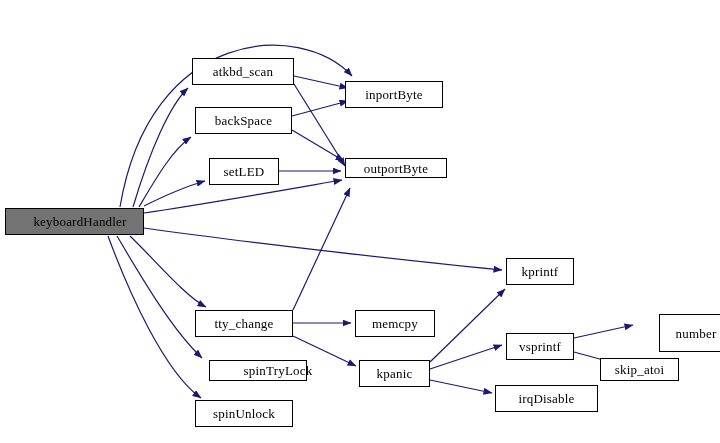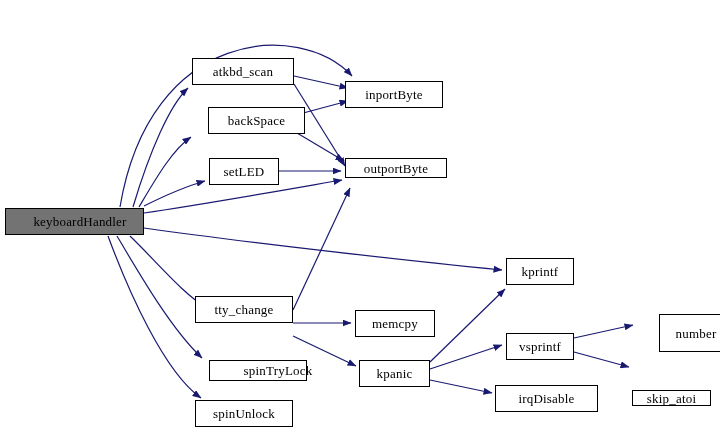--- a/index.html
+++ b/index.html
@@ -88,51 +88,51 @@
   <div id="node-group">
       <div class="node root" style="left: 5px; top: 208px; width: 139px; height: 27px;">
         <span class="node-label">keyboardHandler</span>
       </div>
       <div class="node" style="left: 192px; top: 58px; width: 102px; height: 27px;">
         <span class="node-label">atkbd_scan</span>
       </div>
       <div class="node" style="left: 345px; top: 81px; width: 98px; height: 27px;">
         <span class="node-label">inportByte</span>
       </div>
-      <div class="node" style="left: 195px; top: 107px; width: 97px; height: 27px; margin-left: 13px;">
+      <div class="node" style="left: 195px; top: 107px; width: 97px; height: 27px;">
         <span class="node-label">backSpace</span>
       </div>
       <div class="node" style="left: 209px; top: 158px; width: 70px; height: 27px;">
         <span class="node-label">setLED</span>
       </div>
       <div class="node" style="left: 345px; top: 158px; width: 102px; height: 20px;">
         <span class="node-label">outportByte</span>
       </div>
       <div class="node" style="left: 506px; top: 258px; width: 68px; height: 27px;">
         <span class="node-label">kprintf</span>
       </div>
-      <div class="node" style="left: 195px; top: 296px; width: 98px; height: 27px;">
+      <div class="node" style="left: 195px; top: 310px; width: 98px; height: 27px;">
         <span class="node-label">tty_change</span>
       </div>
       <div class="node" style="left: 355px; top: 310px; width: 80px; height: 27px;">
         <span class="node-label">memcpy</span>
       </div>
       <div class="node" style="left: 506px; top: 333px; width: 68px; height: 27px;">
         <span class="node-label">vsprintf</span>
       </div>
       <div class="node" style="left: 637px; top: 314px; width: 74px; height: 38px; margin-left: 22px;">
         <span class="node-label">number</span>
       </div>
       <div class="node" style="left: 209px; top: 360px; width: 98px; height: 21px; padding-left: 40px;">
         <span class="node-label">spinTryLock</span>
       </div>
       <div class="node" style="left: 359px; top: 360px; width: 71px; height: 27px;">
         <span class="node-label">kpanic</span>
       </div>
-      <div class="node" style="left: 632px; top: 358px; width: 79px; height: 16px; margin-top: 32px;">
+      <div class="node" style="left: 600px; top: 358px; width: 79px; height: 23px;">
         <span class="node-label">skip_atoi</span>
       </div>
       <div class="node" style="left: 495px; top: 385px; width: 103px; height: 27px;">
         <span class="node-label">irqDisable</span>
       </div>
       <div class="node" style="left: 195px; top: 400px; width: 98px; height: 27px;">
         <span class="node-label">spinUnlock</span>
       </div>
     </div>
 

